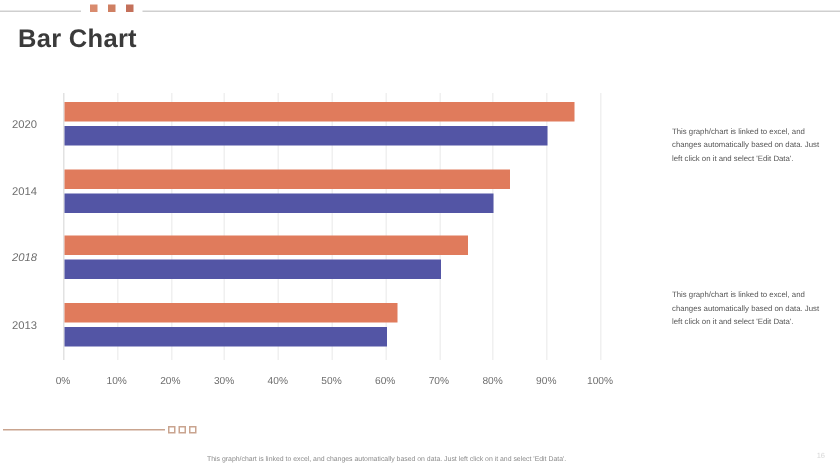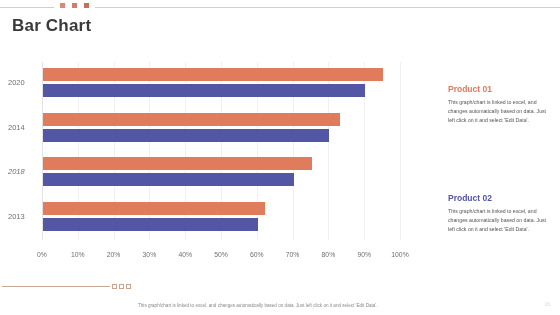--- a/index.html
+++ b/index.html
@@ -134,25 +134,23 @@
     <div class="bar p2" title="Product 02 2020: 90%" style="left: 35px; width: 322.2px; top: 26px; background: rgb(83, 85, 165);"></div>
     <div class="bar p1" title="Product 01 2019: 83%" style="left: 35px; width: 297.14px; top: 54.5px; background: rgb(224, 123, 92);"></div>
     <div class="bar p2" title="Product 02 2019: 80%" style="left: 35px; width: 286.4px; top: 70.5px; background: rgb(83, 85, 165);"></div>
     <div class="bar p1" title="Product 01 2018: 75%" style="left: 35px; width: 268.5px; top: 99px; background: rgb(224, 123, 92);"></div>
     <div class="bar p2" title="Product 02 2018: 70%" style="left: 35px; width: 250.6px; top: 115px; background: rgb(83, 85, 165);"></div>
     <div class="bar p1" title="Product 01 2017: 62%" style="left: 35px; width: 221.96px; top: 143.5px; background: rgb(224, 123, 92);"></div>
     <div class="bar p2" title="Product 02 2017: 60%" style="left: 35px; width: 214.8px; top: 159.5px; background: rgb(83, 85, 165);"></div>
   </div>
 
 <div class="side one">
-  <div class="side-title">Product 01</div>
   <div class="side-body">This graph/chart is linked to excel, and changes automatically based on data. Just left click on it and select 'Edit Data'.</div>
 </div>
 <div class="side two">
-  <div class="side-title">Product 02</div>
   <div class="side-body">This graph/chart is linked to excel, and changes automatically based on data. Just left click on it and select 'Edit Data'.</div>
 </div>
 
 <div class="bot-rule"></div>
 <div class="bot-squares">
   <i></i>
   <i></i>
   <i></i>
 </div>
 <div class="footer-note">This graph/chart is linked to excel, and changes automatically based on data. Just left click on it and select 'Edit Data'.</div>

